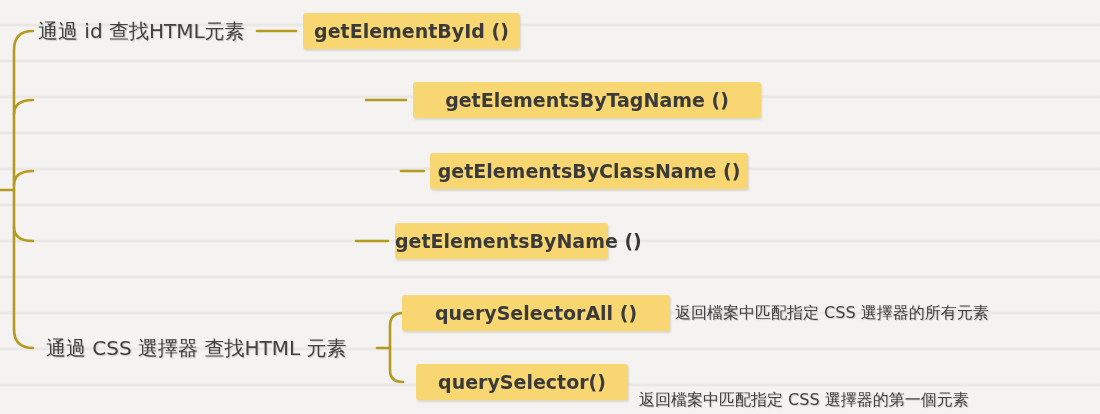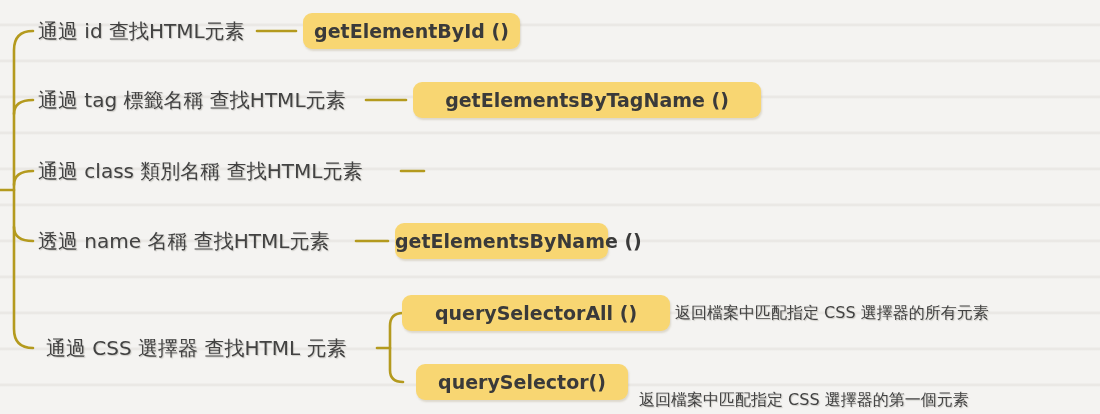--- a/index.html
+++ b/index.html
@@ -37,21 +37,21 @@
     transform:translateY(-50%);
     box-sizing:border-box;
     height:36px;
     line-height:36px;
     text-align:center;
     white-space:nowrap;
     background:var(--badge-bg,#f8d672);
     color:var(--badge-text,#3a3a3a);
     font-weight:bold;
     font-size:19px;
-    border-radius:9px;
+    border-radius:3px;
     box-shadow:1px 2px 2px rgba(160,148,110,0.28);
   }
   .desc{
     position:absolute;
     transform:translateY(-50%);
     white-space:nowrap;
     font-size:16px;
     color:var(--label-text,#424242);
     text-shadow:1px 1px 1px rgba(130,125,115,0.35);
   }
@@ -73,26 +73,24 @@
     <path d="M 356 241 H 388"></path>
     <path d="M 377 348 H 390"></path>
     <path d="M 403 313 Q 390 313 390 326 L 390 370 Q 390 382 403 382"></path>
     <path d="M 645 313 H 662"></path>
     <path d="M 601 382 H 624"></path>
   </svg>
 
   <div class="node" style="left:38px;top:31px">通過 id 查找HTML元素</div>
   <div class="badge" style="left:303px;top:31px;width:217px">getElementById ()</div>
 
-  <div class="node" style="left:38px;top:100px">通過 tag 標籤名稱 查找HTML元素</div>
   <div class="badge" style="left:413px;top:100px;width:348px">getElementsByTagName ()</div>
 
-  <div class="node" style="left:38px;top:171px">通過 class 類別名稱 查找HTML元素</div>
+  <div class="badge" style="left:430px;top:171px;width:318px">getElementsByClassName ()</div>
 
-  <div class="node" style="left:38px;top:241px">透過 name 名稱 查找HTML元素</div>
   <div class="badge" style="left:395px;top:241px;width:213px">getElementsByName ()</div>
 
   <div class="node" style="left:46px;top:348px">通過 CSS 選擇器 查找HTML 元素</div>
 
   <div class="badge" style="left:402px;top:313px;width:268px">querySelectorAll ()</div>
   <div class="desc" style="left:675px;top:313px">返回檔案中匹配指定 CSS 選擇器的所有元素</div>
 
   <div class="badge" style="left:416px;top:382px;width:212px">querySelector()</div>
   <div class="desc" style="left:639px;top:400px">返回檔案中匹配指定 CSS 選擇器的第一個元素</div>
 

